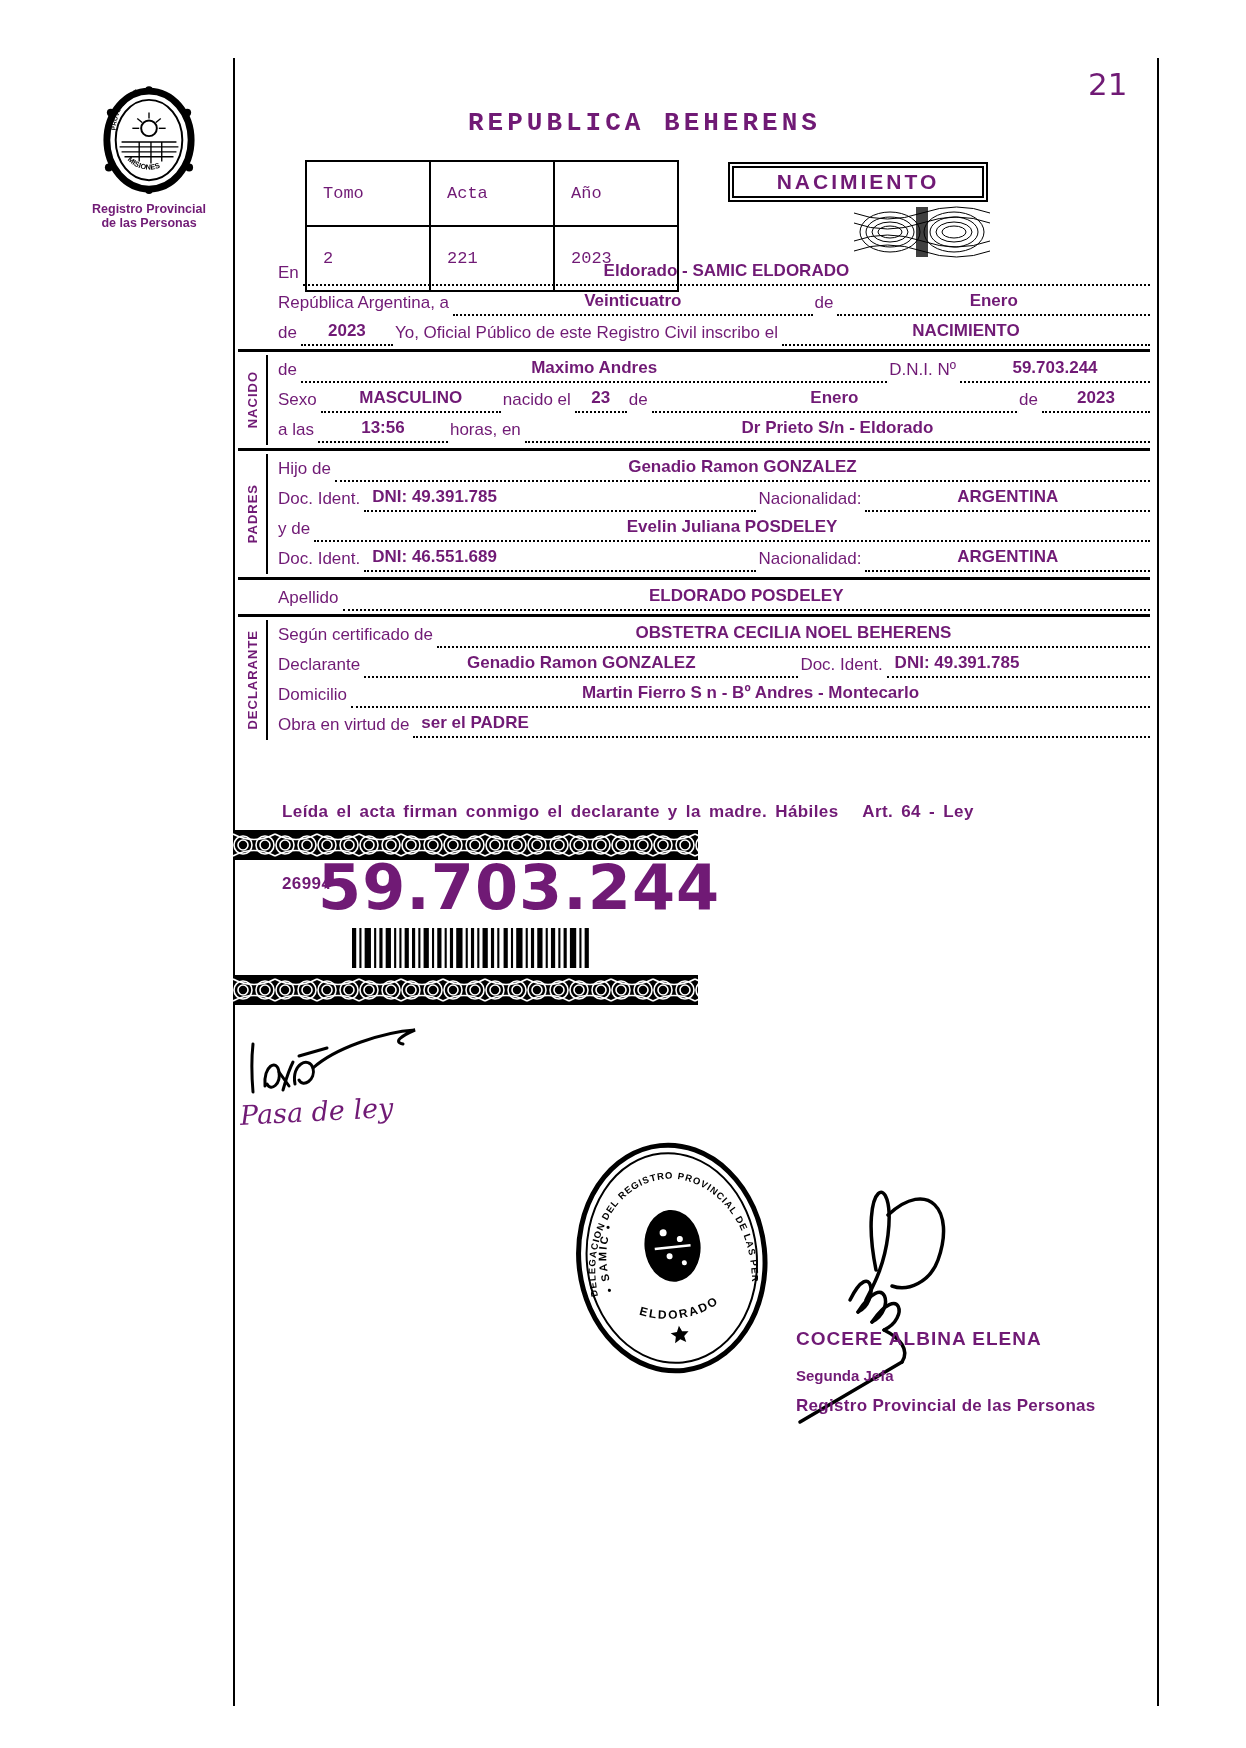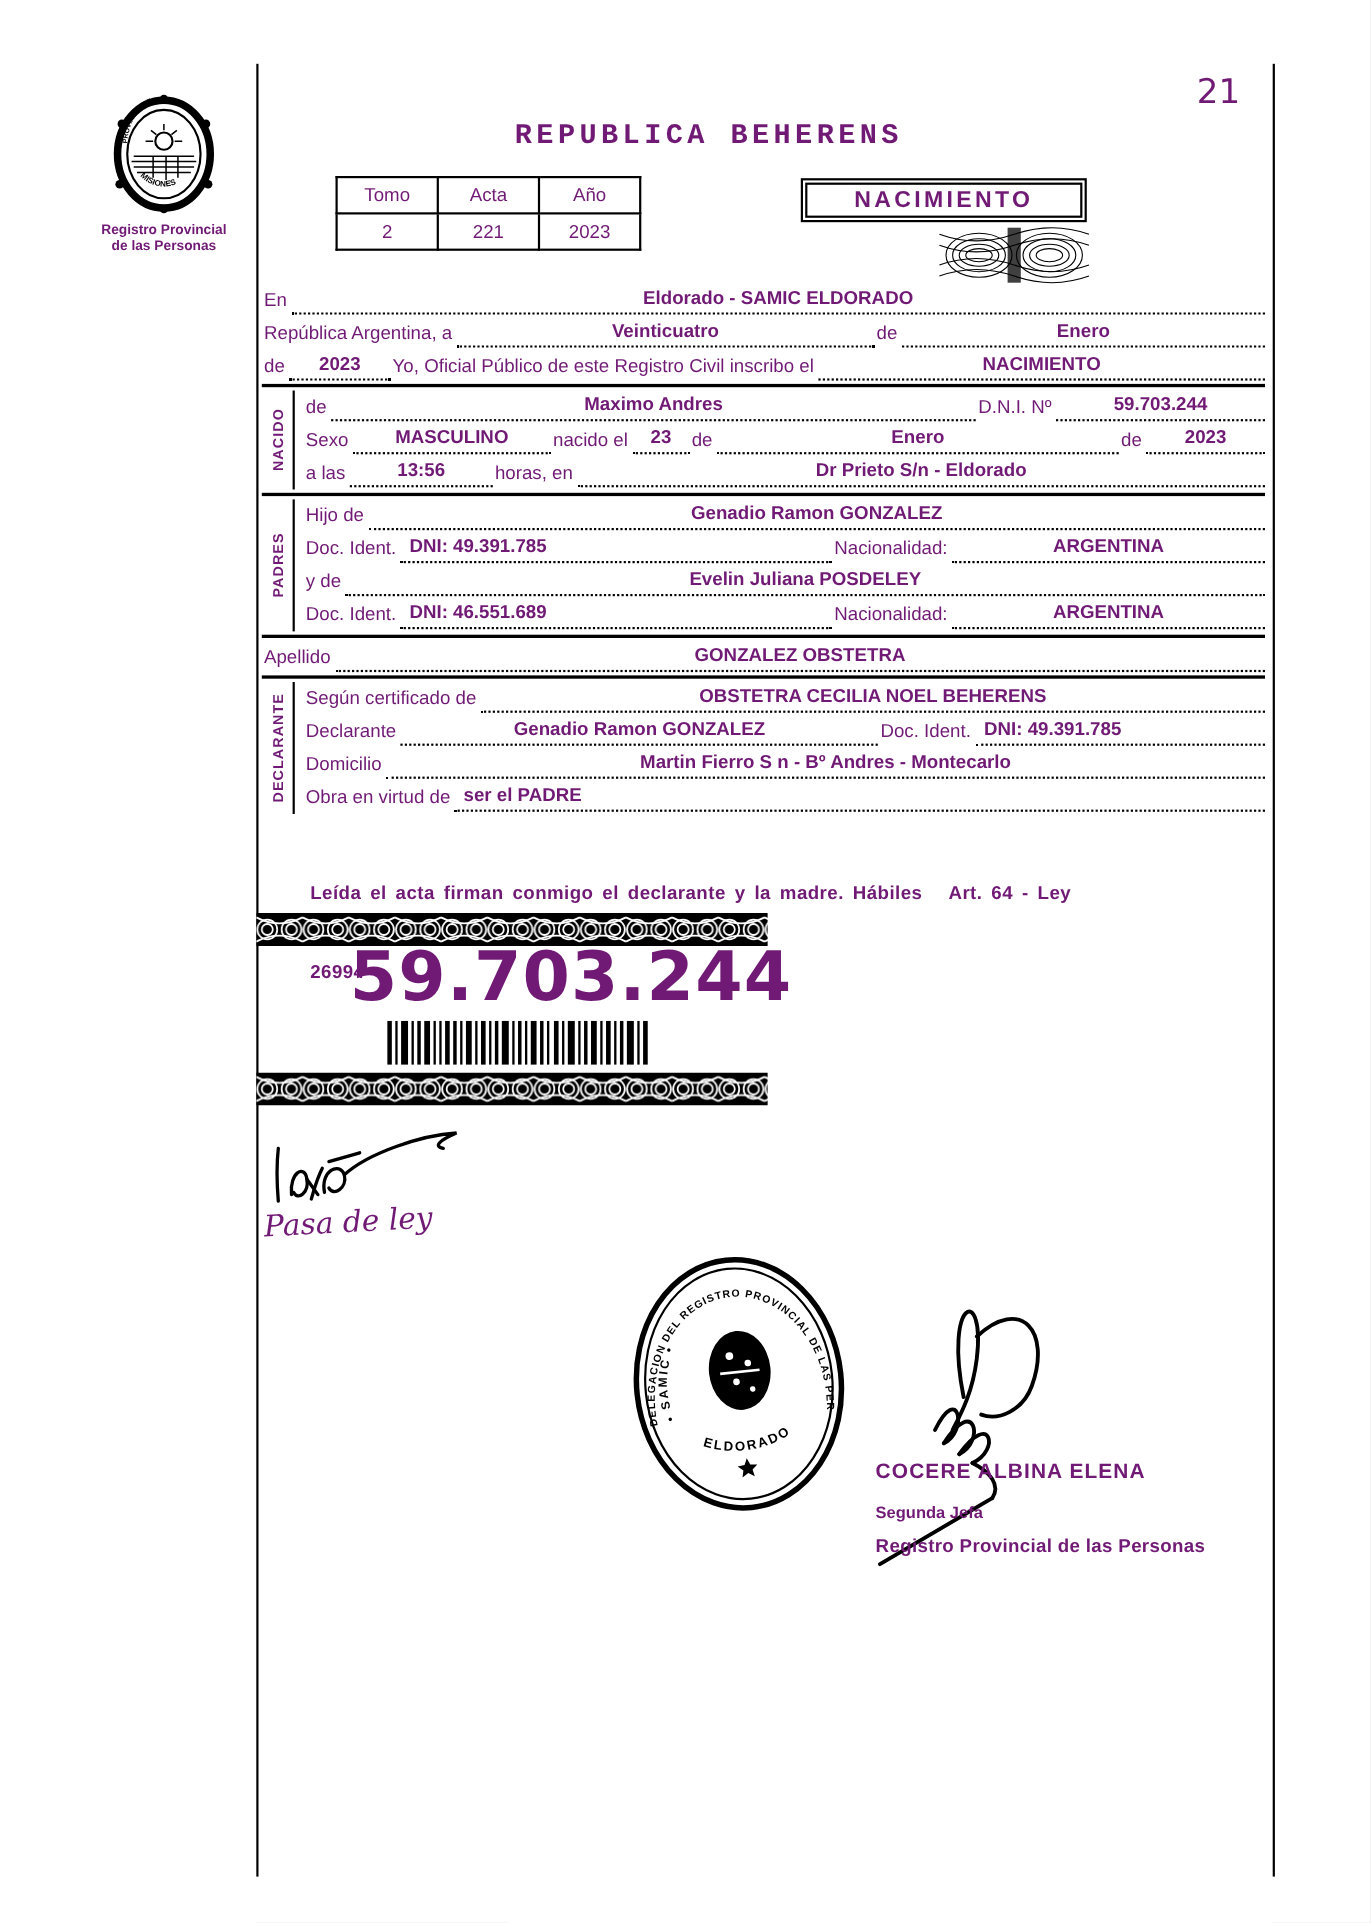--- a/index.html
+++ b/index.html
@@ -13,37 +13,37 @@
   
   .vrule{position:absolute;width:2px;background:#000;}
   
   .pagenum{font-family:"DejaVu Sans",sans-serif;font-size:31px;font-weight:500;}
   
   .org-lines{width:150px;text-align:center;font-size:12.5px;font-weight:bold;line-height:14px;}
   
   .doc-title{font-family:"Liberation Mono",monospace;font-weight:bold;font-size:26px;letter-spacing:4px;white-space:nowrap;}
   
   table.rec{border-collapse:collapse;}
-  table.rec td{border:2px solid #000;width:90px;height:31px;text-align:center;font-size:17px;padding:0;}
+  table.rec td{border:2px solid #000;width:90px;height:31px;text-align:left;font-size:17px;padding:16px;font-family:Liberation Mono, monospace;}
   
   .actbox{border:2px solid #000;padding:2px;}
   .actbox-inner{border:2px solid #000;width:248px;height:28px;display:flex;align-items:center;justify-content:center;
     font-size:21px;font-weight:bold;letter-spacing:3px;}
   
   .form{position:absolute;left:238px;top:258px;width:912px;font-size:17px;}
   .row{display:flex;align-items:flex-end;line-height:26px;margin-bottom:2px;white-space:nowrap;}
   .lbl{padding:0 4px 0 2px;}
   .fill{flex:1;border-bottom:2px dotted #000;text-align:center;font-weight:bold;overflow:visible;}
   .fill.left{text-align:left;padding-left:8px;}
   .sep{border-top:3px solid #000;margin:3px 0;}
   .section{display:flex;}
   .seclabel{width:28px;display:flex;align-items:center;justify-content:center;}
   .seclabel span{writing-mode:vertical-rl;transform:rotate(180deg);font-size:13px;font-weight:bold;letter-spacing:1px;}
   .secbody{flex:1;border-left:2px solid #000;padding-left:8px;}
-  .plainrows{}
+  .plainrows{margin-left:38px;}
   .closing{margin-left:44px;margin-top:12px;font-weight:bold;font-size:17px;line-height:24px;
     letter-spacing:.4px;word-spacing:3px;white-space:pre-wrap;}
   
   .band{position:absolute;left:233px;width:465px;height:30px;}
   .regnum{position:absolute;left:318px;top:853px;font-family:"DejaVu Sans",sans-serif;
     font-weight:bold;font-size:62px;letter-spacing:1px;line-height:70px;}
   
   .hand-note{font-family:"DejaVu Serif",serif;font-style:italic;font-size:27px;transform:rotate(-3deg);}
   
   .sigblock{position:absolute;left:796px;top:1328px;width:330px;text-align:left;}
@@ -225,21 +225,21 @@
           <span class="fill">ARGENTINA</span>
         </div>
       </div>
     </div>
 
     <div class="sep"></div>
 
     <div class="plainrows">
       <div class="row">
         <span class="lbl">Apellido</span>
-        <span class="fill">GONZALEZ OBSTETRA</span>
+        <span class="fill">ELDORADO POSDELEY</span>
       </div>
     </div>
 
     <div class="sep"></div>
 
     <div class="section">
       <div class="seclabel">
         <span>DECLARANTE</span>
       </div>
       <div class="secbody">

